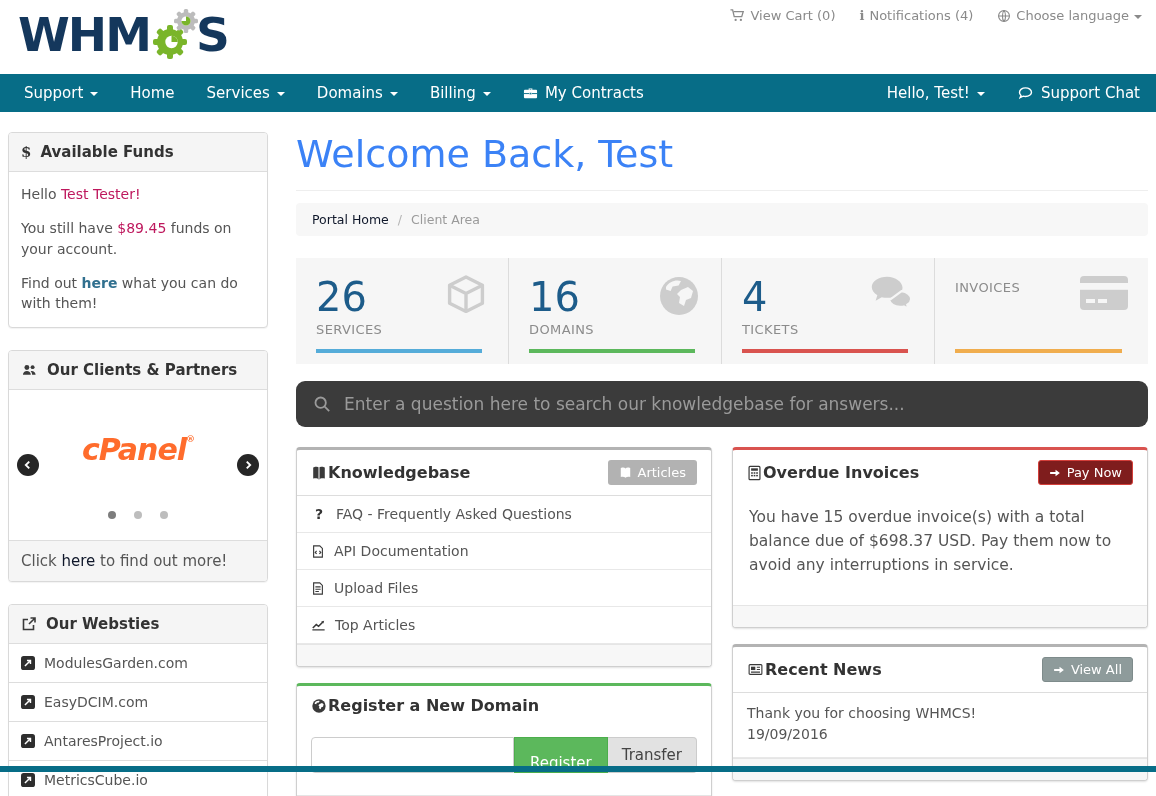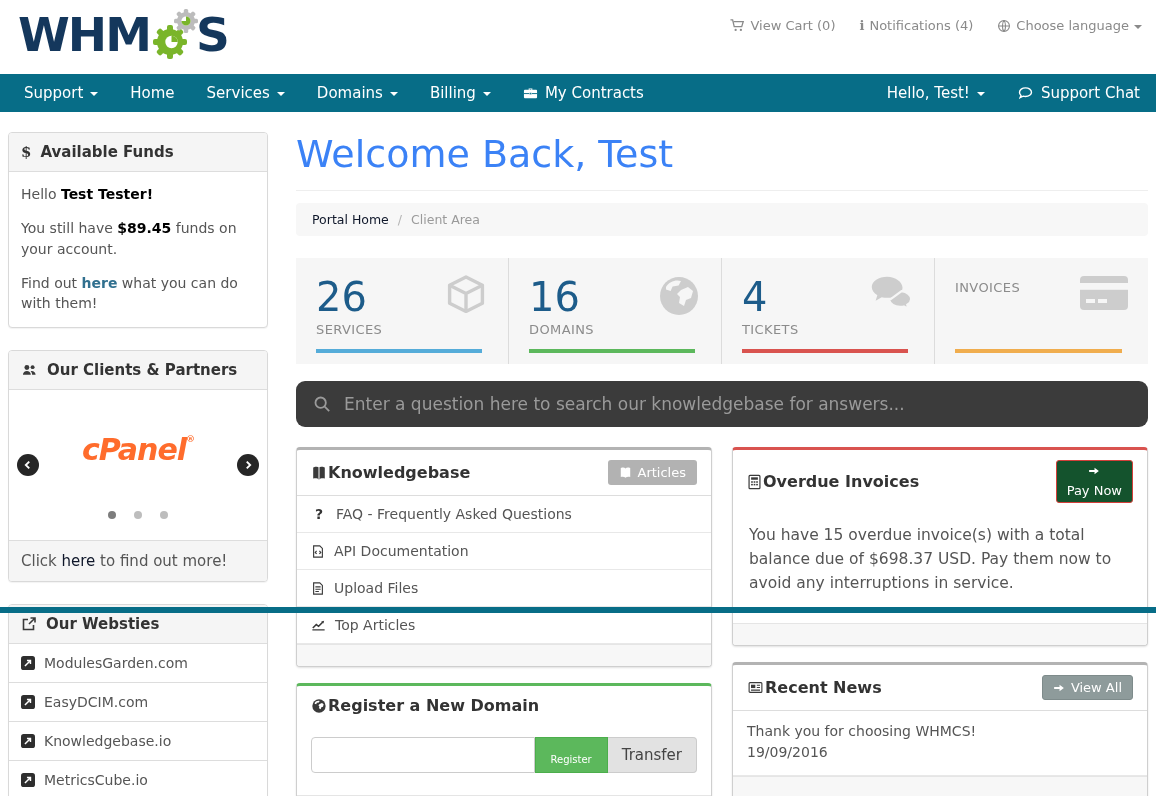--- a/index.html
+++ b/index.html
@@ -1,25 +1,25 @@
 <!DOCTYPE html>
 <html><head>
 <meta charset="utf-8">
 <style>
   * { margin:0; padding:0; box-sizing:border-box; }
   html,body { width:1156px; height:796px; overflow:hidden; background:#fff;
     font-family:"DejaVu Sans","Liberation Sans",sans-serif; color:#555; font-size:14px; }
-  .page { position:relative; width:1156px; height:613px; background:#fff; }
+  .page { position:relative; width:1156px; height:772px; background:#fff; }
 
   
   .top-header { position:relative; height:74px; background:#fff; }
   .logo { position:absolute; left:18px; top:6px; display:flex; align-items:flex-start; cursor:pointer; }
   .logo-txt { font-size:47px; font-weight:800; color:#14375c; letter-spacing:-2px; line-height:58px; }
   .logo-gears { position:relative; width:50px; height:58px; margin:0 -2px; }
-  .top-links { position:absolute; right:14px; top:18px; display:flex; gap:24px; align-items:center;
+  .top-links { position:absolute; right:14px; top:8px; display:flex; gap:24px; align-items:center;
     font-size:13px; color:#8a8a8a; }
   .top-link { display:flex; align-items:center; gap:5px; cursor:pointer; }
   .txt-icon { font-family:"DejaVu Serif",serif; font-weight:bold; font-size:13px; }
 
   
   .navbar { height:38px; background:#076d87; display:flex; justify-content:space-between;
     color:#fff; font-size:15px; }
   .nav-group { display:flex; align-items:stretch; }
   .nav-item { display:flex; align-items:center; gap:7px; padding:0 16px; cursor:pointer; }
   .caret { display:inline-block; width:0; height:0; border-left:4px solid transparent;
@@ -32,21 +32,21 @@
   .main { flex:1; min-width:0; padding-right:0; }
 
   
   .s-panel { background:#fff; border:1px solid #d9d9d9; border-radius:4px;
     box-shadow:0 1px 1px rgba(0,0,0,.05); overflow:hidden; }
   .s-panel-head { background:#f5f5f5; border-bottom:1px solid #ddd; padding:10px 12px;
     font-size:15px; font-weight:bold; color:#333; display:flex; align-items:center; gap:9px; }
   .s-panel-body { padding:12px; font-size:14px; color:#555; line-height:1.45; }
   .s-panel-body p { margin-bottom:14px; }
   .s-panel-body p:last-child { margin-bottom:2px; }
-  .bold { font-weight:bold; color:#000000; }
+  .bold { font-weight:normal; color:#be185d; }
   .link { color:#0f172a; cursor:pointer; text-decoration:none; }
   .link-bold { color:#31708f; font-weight:bold; cursor:pointer; }
 
   .carousel { position:relative; height:150px; }
   .carousel-btn { position:absolute; top:50%; margin-top:-11px; width:22px; height:22px;
     border-radius:50%; background:#262626; color:#fff; display:flex; align-items:center;
     justify-content:center; cursor:pointer; }
   .carousel-btn.prev { left:8px; } .carousel-btn.next { right:8px; }
   .cpanel-logo { position:absolute; left:0; right:0; top:42px; text-align:center;
     font-style:italic; font-weight:bold; font-size:30px; color:#ff6c2c; letter-spacing:-1px; cursor:pointer; }
@@ -91,37 +91,37 @@
   .panel-col { flex:1; min-width:0; display:flex; flex-direction:column; gap:16px; }
 
   .m-panel { background:#fff; border:1px solid #cfcfcf; border-top:3px solid #b3b3b3;
     border-radius:4px; box-shadow:0 1px 2px rgba(0,0,0,.12); overflow:hidden; }
   .m-panel-head { display:flex; justify-content:space-between; align-items:center;
     padding:10px 14px; border-bottom:1px solid #ddd; }
   .m-panel-title { display:flex; align-items:center; gap:1px; font-size:16px; font-weight:bold; color:#333; }
   .m-btn { display:inline-flex; align-items:center; gap:6px; border-radius:3px; color:#fff;
     font-size:13px; padding:4px 10px; cursor:pointer; border:1px solid transparent; }
   .btn-articles { background:#b2b2b2; }
-  .btn-paynow { background:#14532d; border-color:#d43f3a;flex-direction:column; }
+  .btn-paynow { background:#7f1d1d; border-color:#d43f3a; }
   .btn-viewall { background:#8e9b9b; border-color:#7e8b8b; }
   .m-panel-foot { height:22px; background:#f7f7f7; border-top:1px solid #e5e5e5; }
 
   .kb-list { list-style:none; }
   .kb-item { display:flex; align-items:center; gap:9px; padding:10px 14px;
     border-bottom:1px solid #e8e8e8; font-size:14px; color:#555; cursor:pointer; }
   .kb-item .q { font-weight:bold; color:#333; width:16px; text-align:center; }
 
   .overdue-body { padding:14px 16px 28px 16px; font-size:15.5px; line-height:1.55; color:#555; }
 
   .register-body { padding:18px 14px 22px 14px; }
   .input-group { display:flex; }
   .domain-input { flex:1; height:36px; border:1px solid #ccc; border-radius:4px 0 0 4px;
     padding:0 10px; font-size:14px; font-family:inherit; outline:none; color:#444; }
   .btn-register { height:36px; padding:16px 15px; background:#5cb85c; border:1px solid #4cae4c;
-    color:#fff; font-size:10px; cursor:pointer; font-family:inherit; }
+    color:#fff; font-size:15px; cursor:pointer; font-family:inherit; }
   .btn-transfer { height:36px; padding:0 14px; background:#e2e2e2; border:1px solid #ccc;
     border-left:none; border-radius:0 4px 4px 0; color:#444; font-size:15px; cursor:pointer;
     font-family:inherit; }
 
   .news-body { padding:10px 14px 12px 14px; border-bottom:1px solid #e8e8e8;
     font-size:14px; color:#555; line-height:1.5; cursor:pointer; }
 
   .footer-bar { position:absolute; left:0; right:0; bottom:0; height:6px; background:#076d87; }
 
   svg { display:block; }
@@ -332,21 +332,21 @@
               </span>
             <span>EasyDCIM.com</span>
           </li>
           <li class="site-item">
             <span>
                 <svg width="14" height="14" viewBox="0 0 16 16">
                   <rect width="16" height="16" rx="3" fill="#2e2e2e"></rect>
                   <path d="M4.5 11.5L10 6M6.8 5.2h4v4" stroke="#fff" stroke-width="1.7" fill="none"></path>
                 </svg>
               </span>
-            <span>Knowledgebase.io</span>
+            <span>AntaresProject.io</span>
           </li>
           <li class="site-item">
             <span>
                 <svg width="14" height="14" viewBox="0 0 16 16">
                   <rect width="16" height="16" rx="3" fill="#2e2e2e"></rect>
                   <path d="M4.5 11.5L10 6M6.8 5.2h4v4" stroke="#fff" stroke-width="1.7" fill="none"></path>
                 </svg>
               </span>
             <span>MetricsCube.io</span>
           </li>

